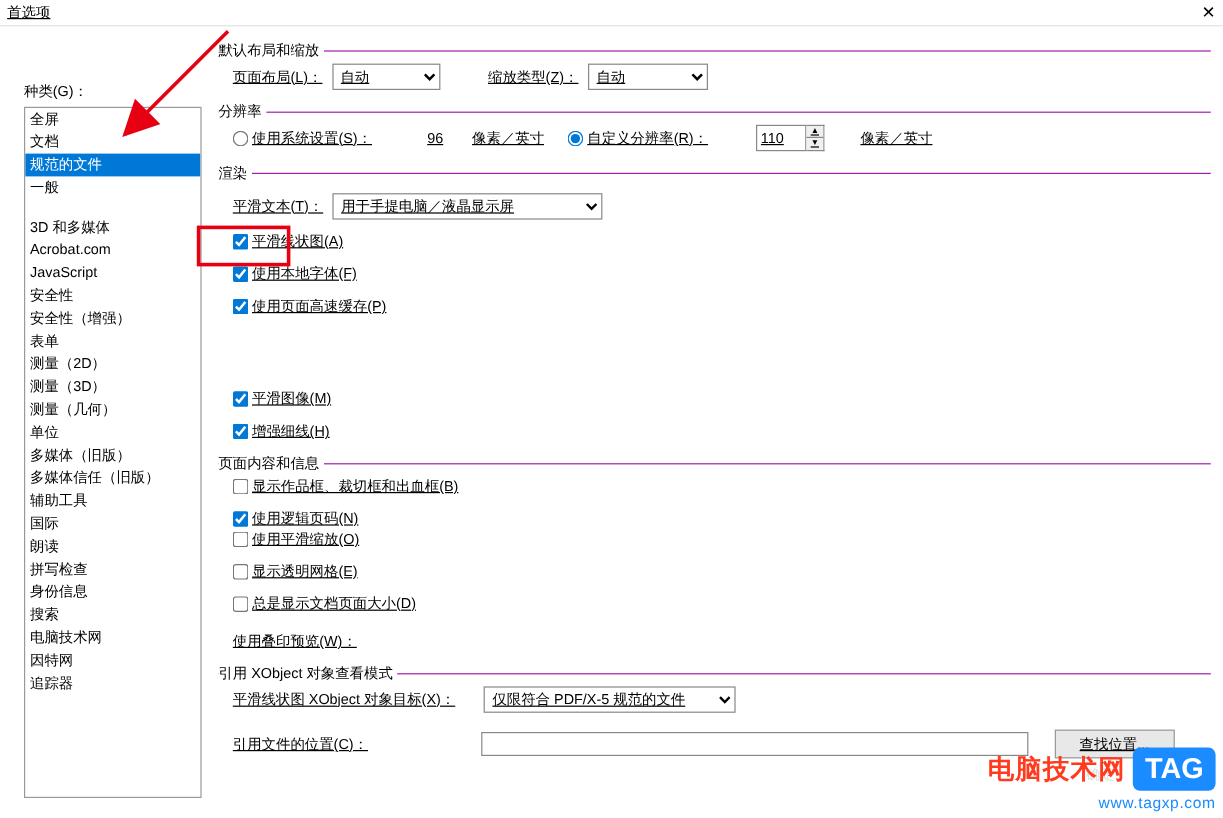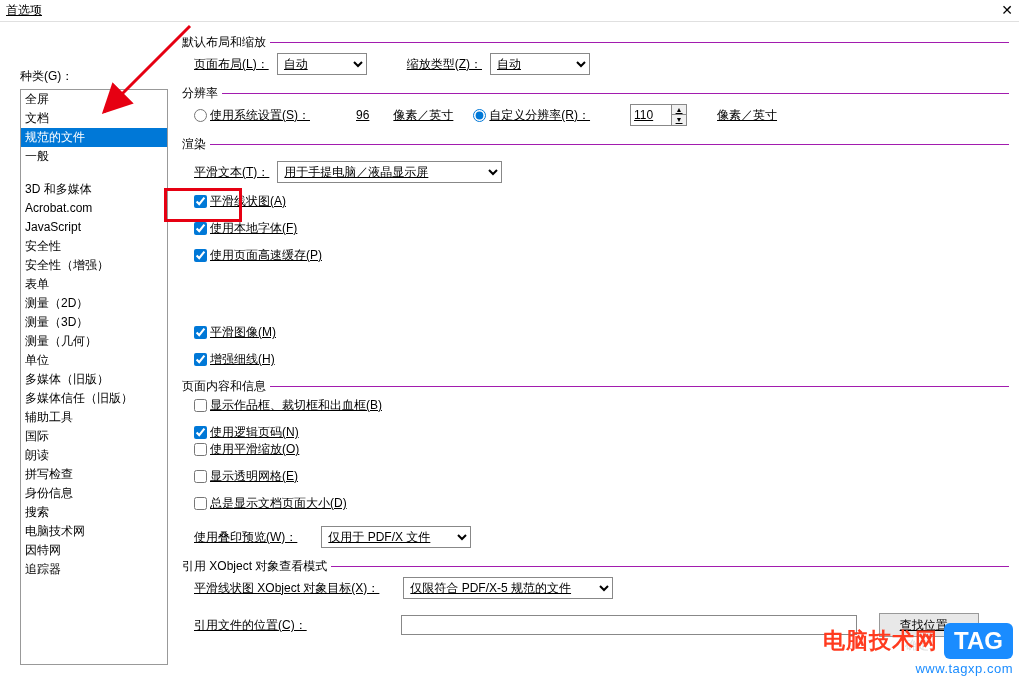--- a/index.html
+++ b/index.html
@@ -192,21 +192,20 @@
             </label>
           <label class="opt">
               <input type="checkbox" style="">
               <span>总是显示文档页面大小(D)</span>
             </label>
         </div>
       </div>
       <div class="row" style="margin-top:14px;">
         <span class="lbl">使用叠印预览(W)：</span>
         <span style="width:8px;"></span>
-        <select style="width:150px;"><option>仅用于 PDF/X 文件</option></select>
       </div>
     </div>
 
     <div class="section">
       <div class="section-title">引用 XObject 对象查看模式</div>
       <div class="row">
         <span class="lbl">平滑线状图 XObject 对象目标(X)：</span>
         <span style="width:8px;"></span>
         <select style="width:210px;"><option>仅限符合 PDF/X-5 规范的文件</option></select>
       </div>

